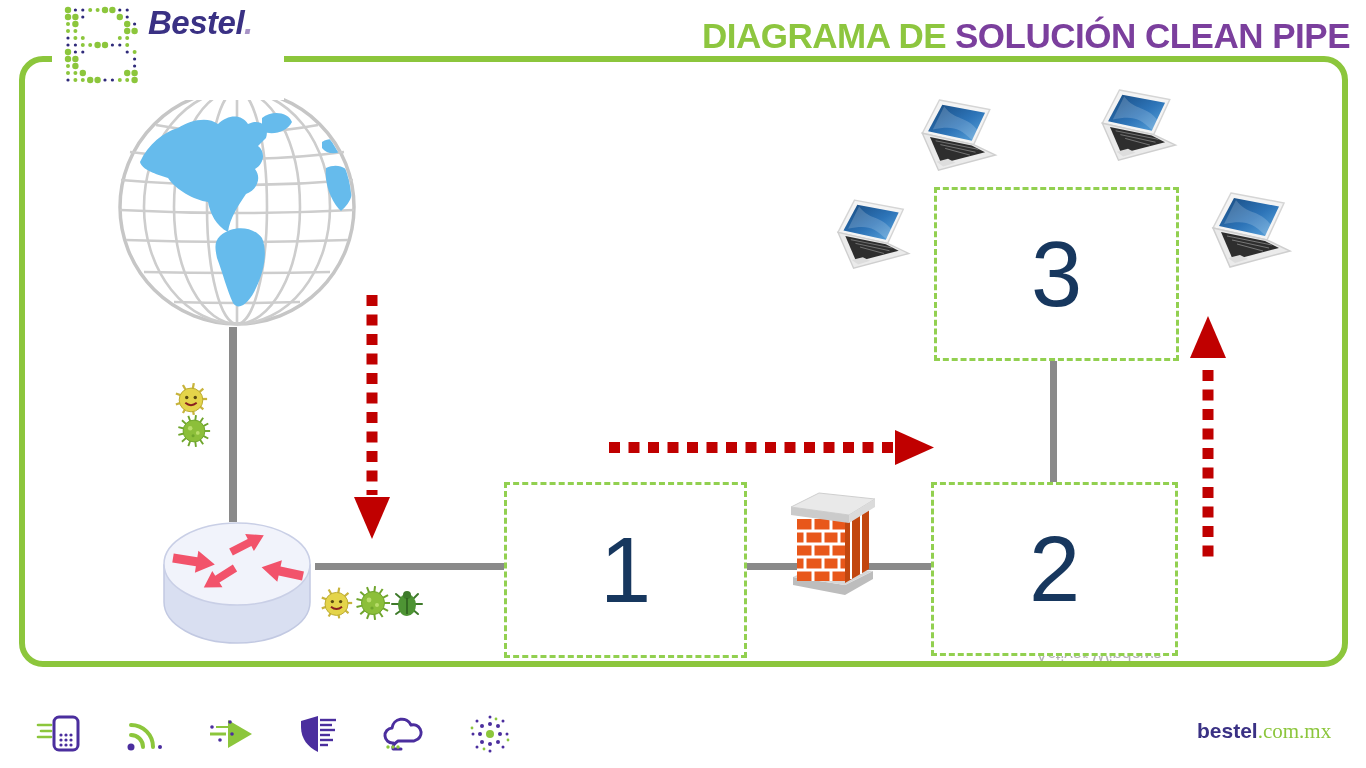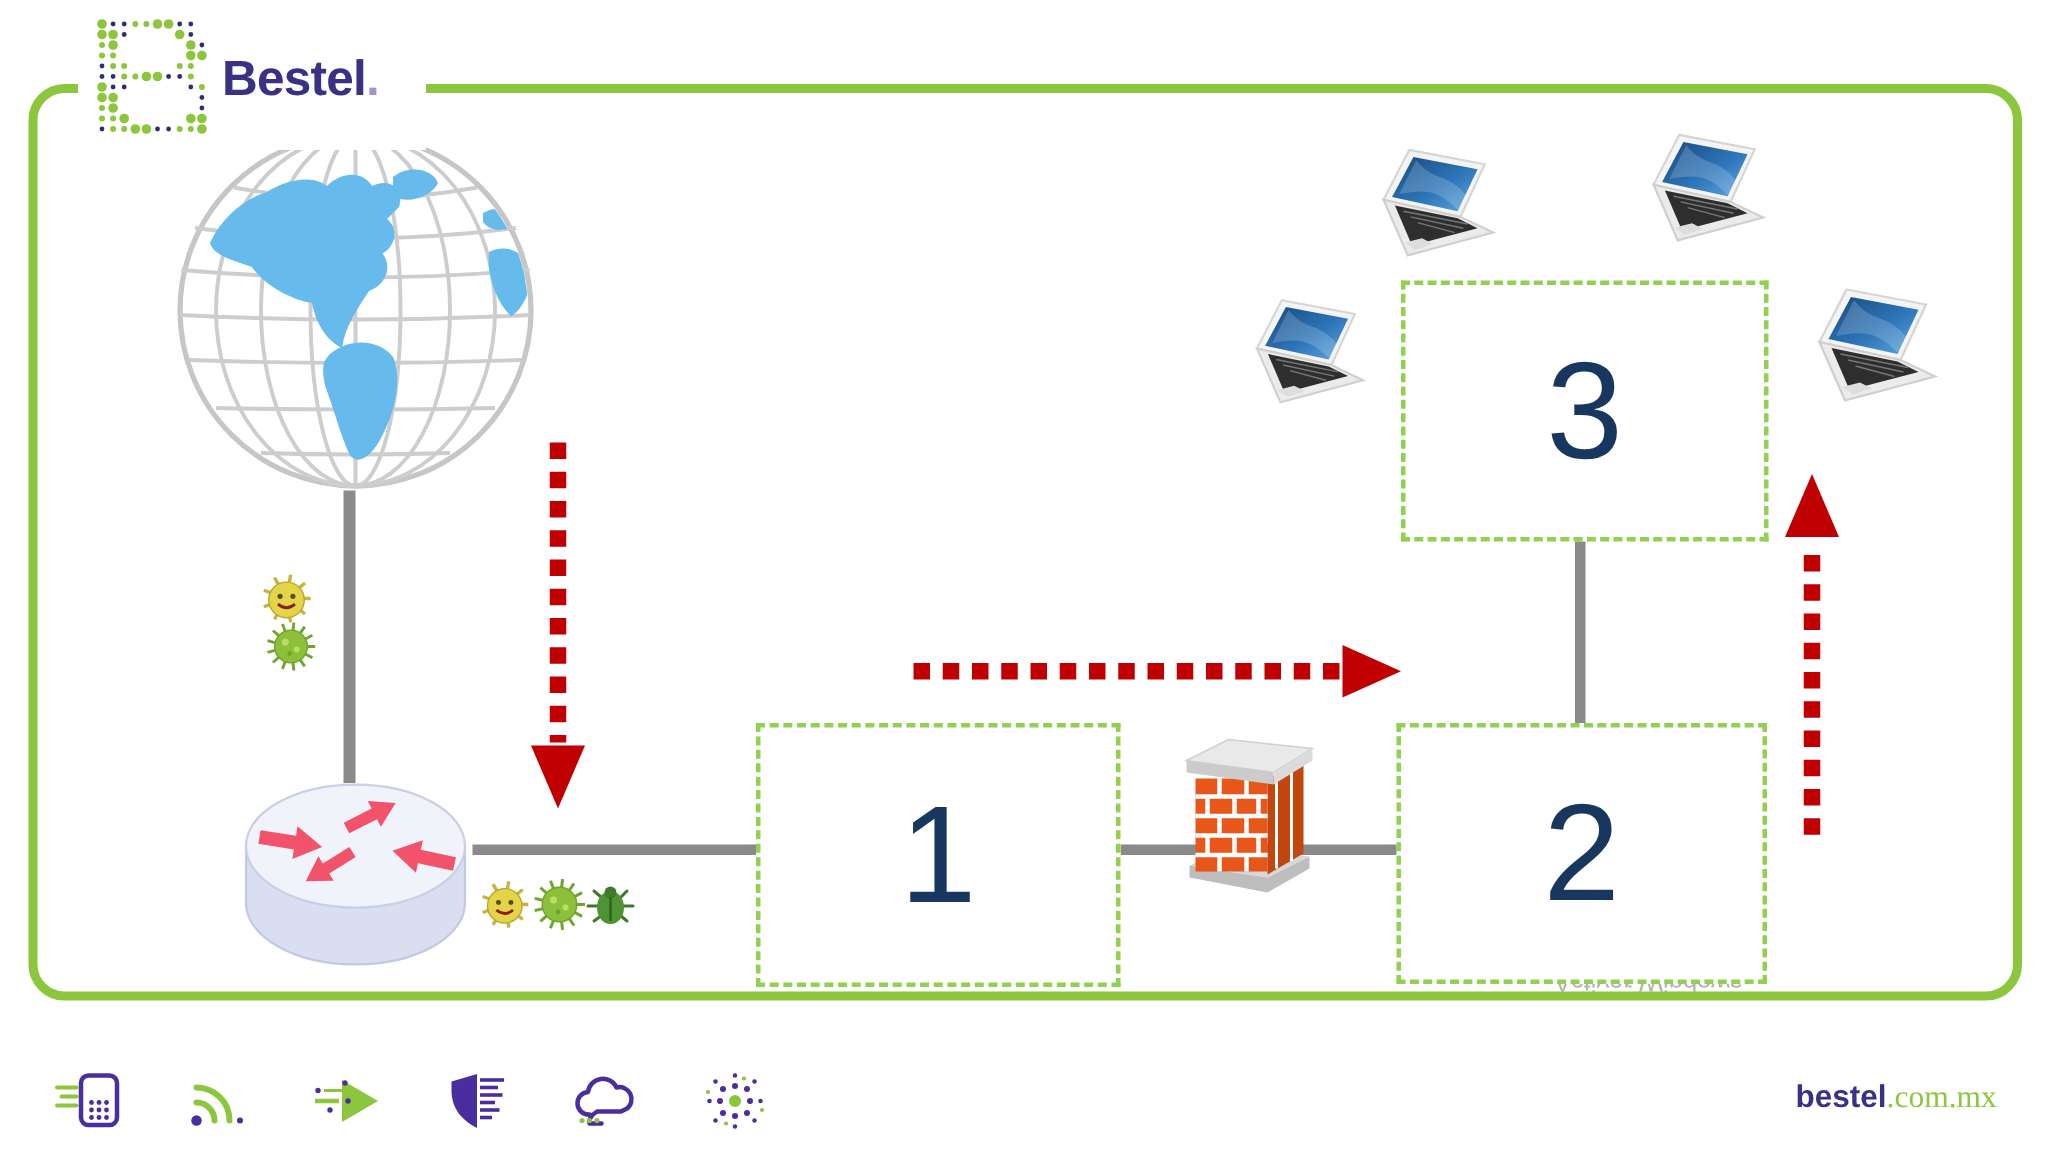--- a/index.html
+++ b/index.html
@@ -7,21 +7,21 @@
               font-family:"Liberation Sans", sans-serif; }
   .stage { position:relative; width:1366px; height:768px; background:#fff; }
   .abs { position:absolute; }
 
   
   .frame { left:19px; top:56px; width:1329px; height:611px;
            border:6px solid #8CC63C; border-radius:24px; z-index:2; }
 
   
   .logo-block { left:52px; top:4px; width:232px; height:96px; background:#fff; z-index:6;
-                display:flex; align-items:center; }
+                display:flex; align-items:flex-start;font-style:italic; }
   .logo-b { width:78px; height:84px; margin-left:10px; }
   .logo-text { font-size:33px; font-weight:bold; color:#3A3184; letter-spacing:-0.5px; margin-left:8px; }
   .logo-dot { color:#A893C6; }
 
   
   .title { right:16px; top:16px; font-size:35px; font-weight:bold; letter-spacing:-0.5px;
            white-space:nowrap; z-index:6; }
   .title .accent { color:#8DC63F; }
   .title .main   { color:#7B3F9D; margin-left:9px; }
 
@@ -115,20 +115,23 @@
         <circle cx="35.6" cy="76" r="3.2" fill="#8CC63C"></circle>
         <circle cx="43" cy="76" r="1.6" fill="#2F2A7A"></circle>
         <circle cx="50.400000000000006" cy="76" r="1.6" fill="#2F2A7A"></circle>
         <circle cx="57.800000000000004" cy="76" r="2" fill="#8CC63C"></circle>
         <circle cx="65.2" cy="76" r="2" fill="#8CC63C"></circle>
         <circle cx="72.60000000000001" cy="76" r="3.2" fill="#8CC63C"></circle>
       </svg>
     <div class="logo-text"><span>Bestel</span><span class="logo-dot">.</span></div>
   </div>
 
+  <div class="abs title">
+    <span class="accent">DIAGRAMA DE</span><span class="main">SOLUCIÓN CLEAN PIPE</span>
+  </div>
 
   <div class="abs gline" style="left:229px; top:327px; width:8px; height:195px;"></div>
   <div class="abs gline" style="left:315px; top:563px; width:191px; height:7px;"></div>
   <div class="abs gline under" style="left:747px; top:563px; width:186px; height:7px;"></div>
   <div class="abs gline" style="left:1050px; top:357px; width:7px; height:128px;"></div>
 
   <svg class="abs svgwrap" style="left:112px; top:82px;" width="250" height="250" viewBox="0 0 250 250">
     <defs>
         <clipPath id="gclip">
           <circle cx="125" cy="125" r="115"></circle>

